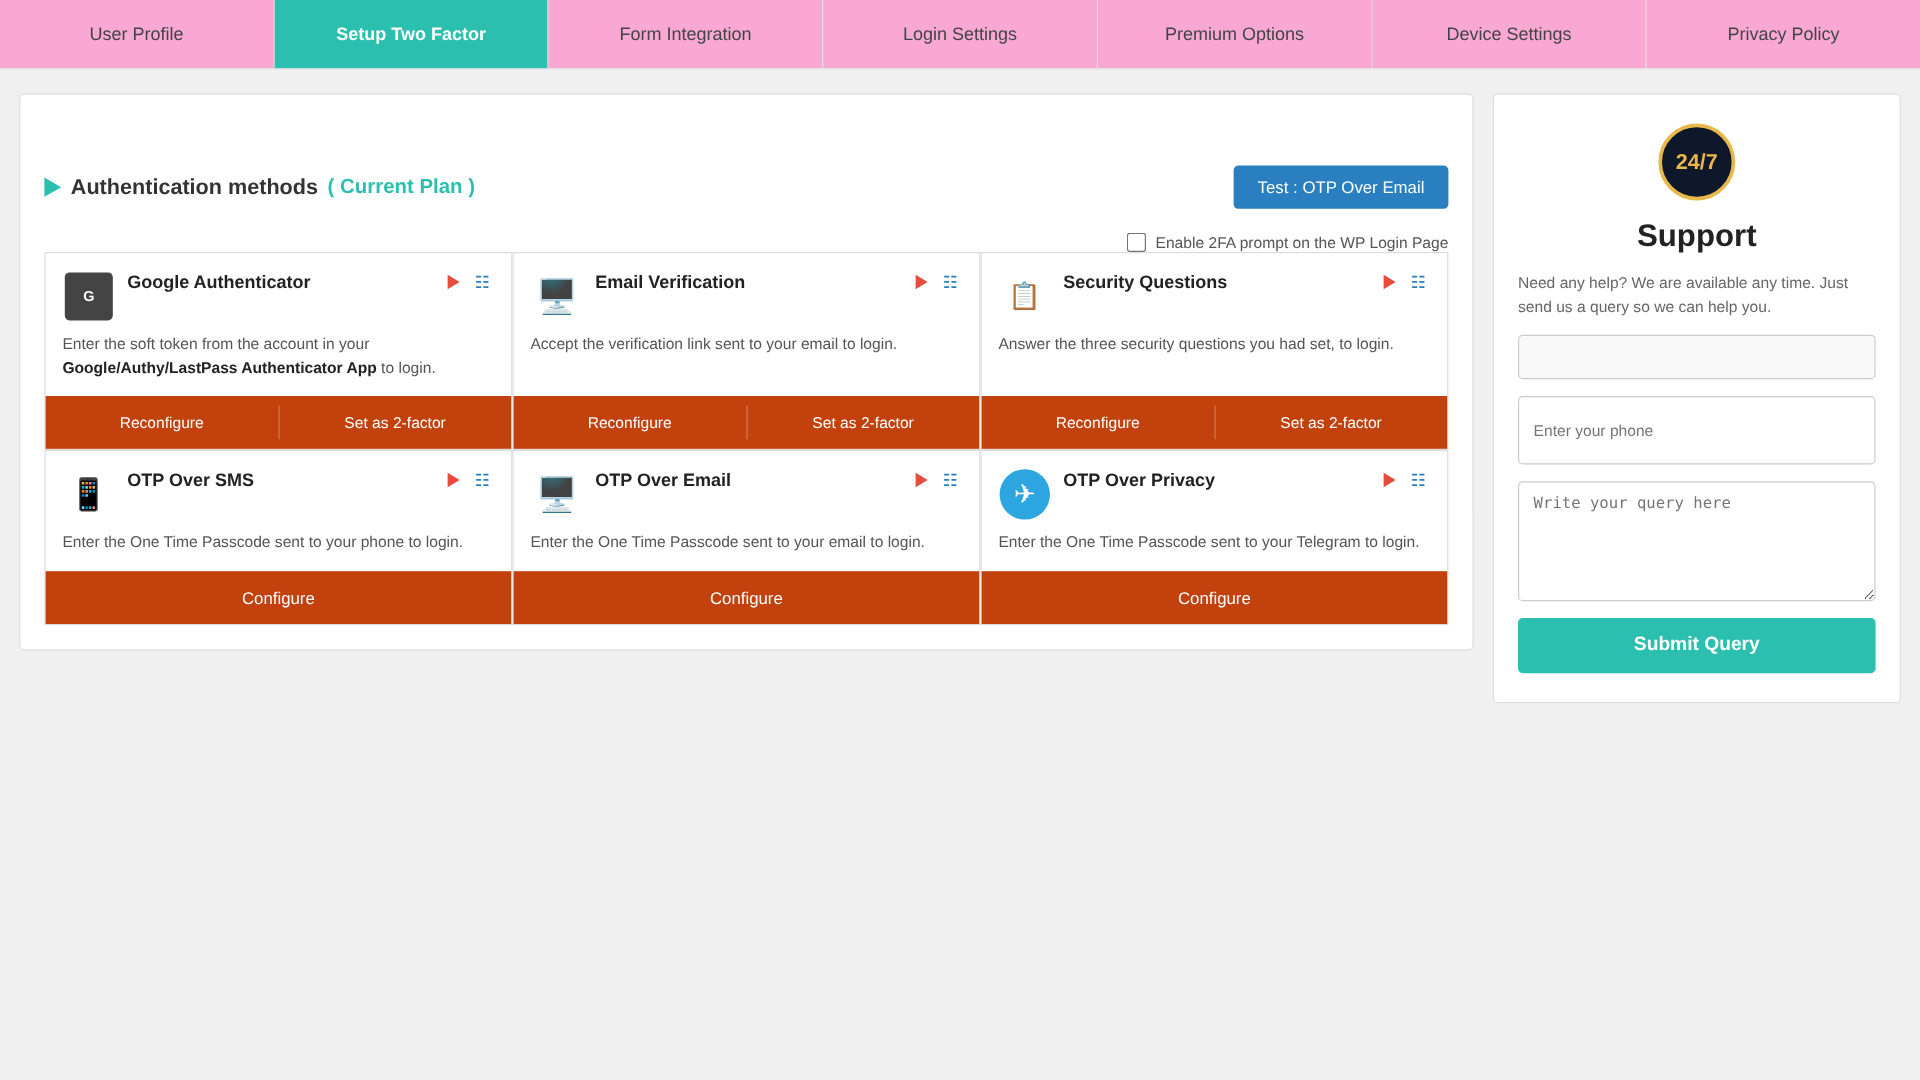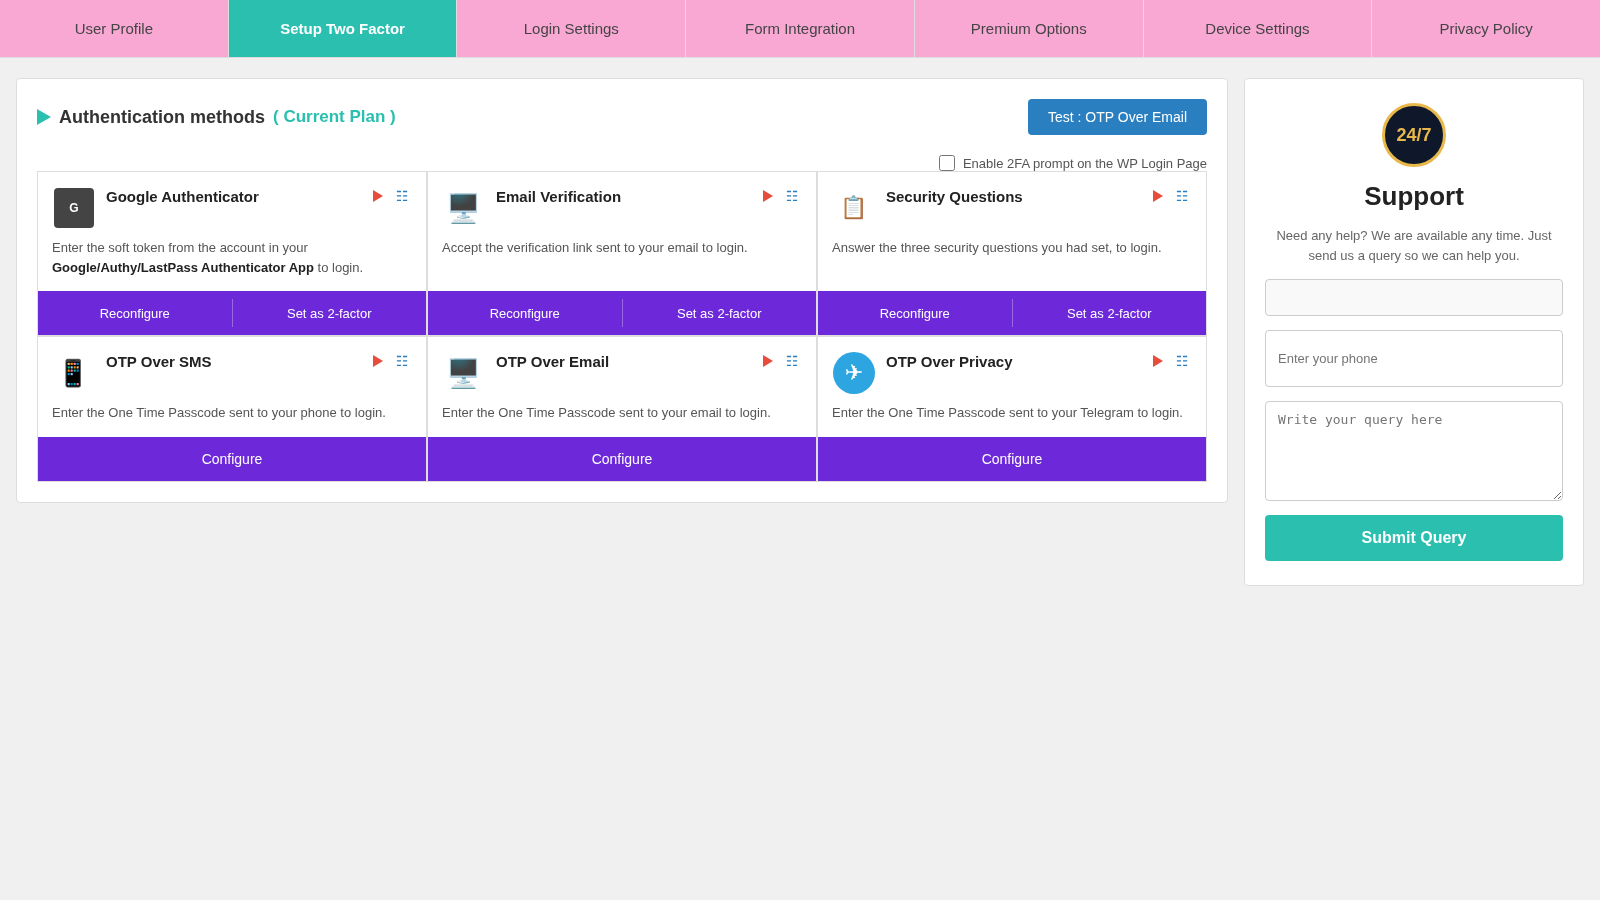--- a/index.html
+++ b/index.html
@@ -51,20 +51,21 @@
       border: 1px solid #ddd;
       border-radius: 4px;
       padding: 20px;
     }
 
     .auth-header {
       display: flex;
       align-items: center;
       justify-content: space-between;
       margin-bottom: 20px;
+      margin-top: 39px;
     }
     .auth-title {
       display: flex;
       align-items: center;
       gap: 8px;
       font-size: 18px;
       font-weight: 600;
     }
     .play-triangle {
       width: 0;
@@ -181,21 +182,21 @@
 
     .card-desc {
       font-size: 13px;
       color: #555;
       line-height: 1.5;
     }
 
     .card-desc strong { color: #222; }
 
     .card-footer {
-      background: #6d28d9;
+      background: #c2410c;
       color: #fff;
       display: flex;
       min-height: 44px;
     }
 
     .footer-single {
       flex: 1;
       display: flex;
       align-items: center;
       justify-content: center;
@@ -252,21 +253,20 @@
 
     .support-title {
       font-size: 26px;
       font-weight: 700;
       color: #222;
     }
 
     .support-desc {
       font-size: 13px;
       color: #666;
-      text-align: center;
       line-height: 1.5;
     }
 
     .support-name-input {
       width: 100%;
       padding: 10px 12px;
       border: 1px solid #ccc;
       border-radius: 4px;
       font-size: 13px;
       color: #333;
@@ -338,22 +338,22 @@
       color: #fff;
       font-size: 22px;
     }
   </style>
 </head>
 <body>
 
 <nav class="nav-tabs">
   <div class="nav-tab">User Profile</div>
   <div class="nav-tab active">Setup Two Factor</div>
+  <div class="nav-tab">Form Integration</div>
   <div class="nav-tab">Login Settings</div>
-  <div class="nav-tab">Form Integration</div>
   <div class="nav-tab">Premium Options</div>
   <div class="nav-tab">Device Settings</div>
   <div class="nav-tab">Privacy Policy</div>
 </nav>
 
 <div class="main-layout">
 
   <div class="left-panel">
 
     <div class="auth-header">

